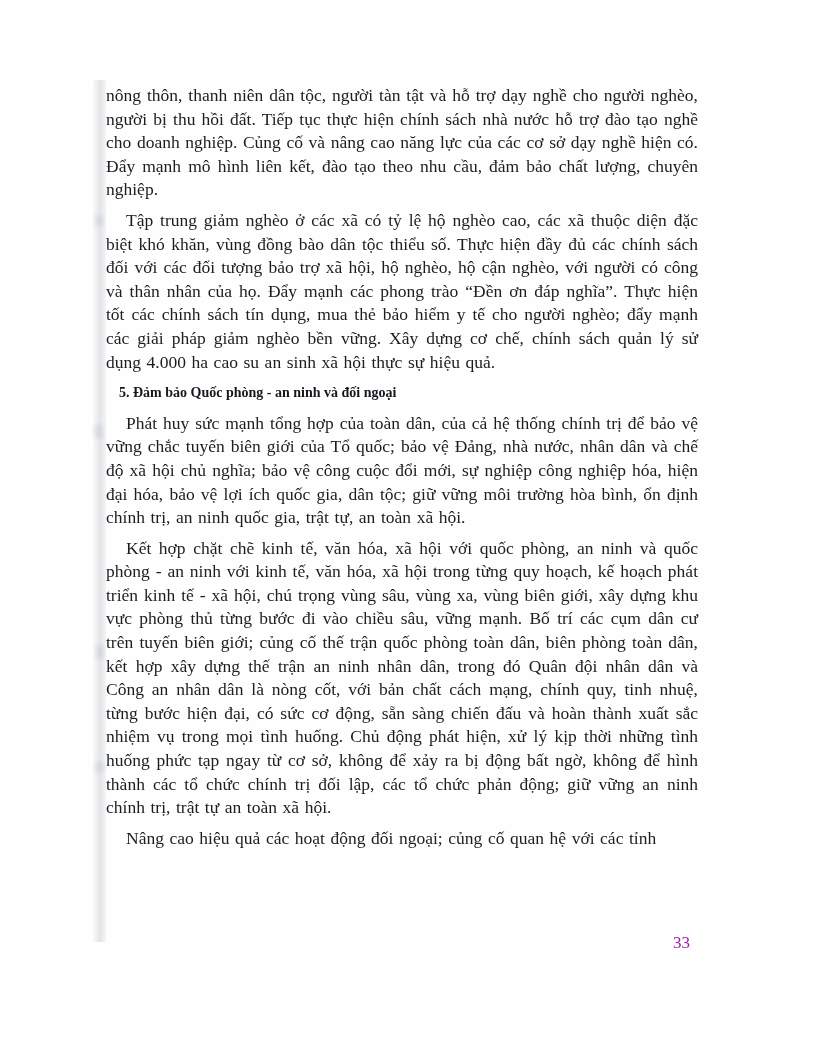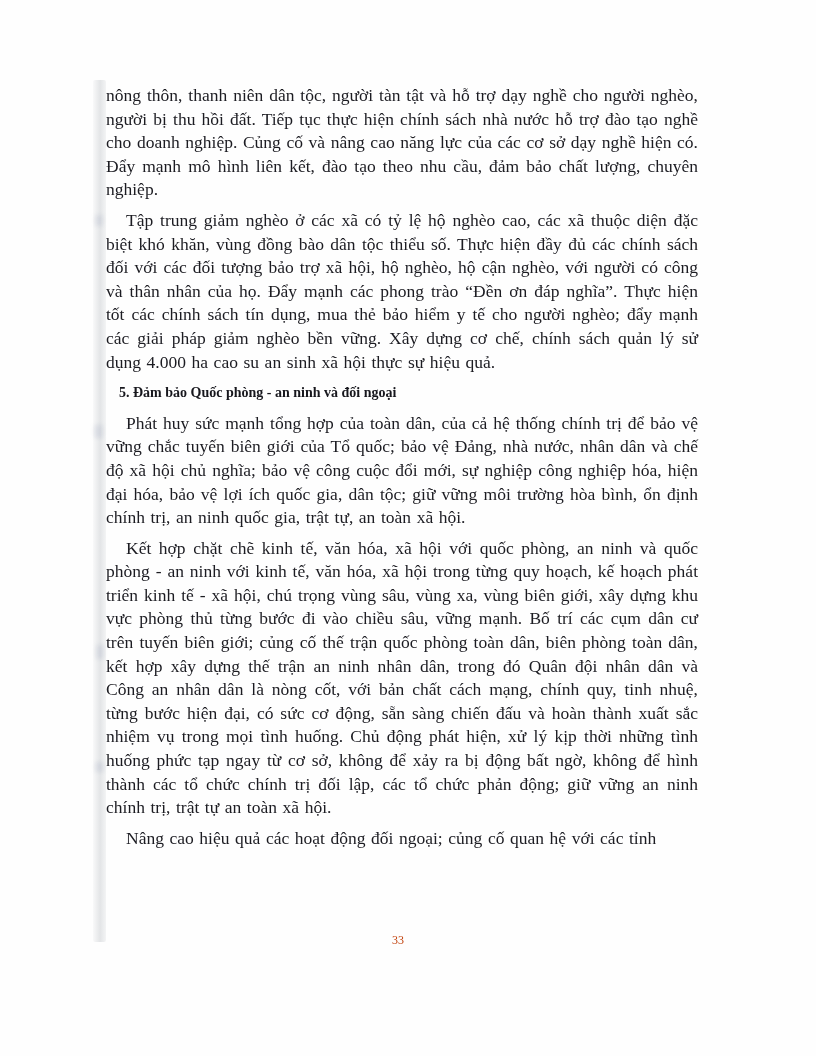--- a/index.html
+++ b/index.html
@@ -67,23 +67,23 @@
     margin: 7px 0 7px 0;
     text-indent: 13px;
     text-align: left;
     color: #17171d;
   }
   .page-number {
     position: absolute;
     top: 933px;
     left: 106px;
     width: 584px;
-    text-align: center;
-    font-size: 12px;
-    color: #c2410c;
+    text-align: right;
+    font-size: 17px;
+    color: #a21caf;
   }
 </style>
 </head>
 <body>
 
 <div class="page">
 
   <div class="gutter-shadow"></div>
   <div class="scan-artifact artifact-1"></div>
   <div class="scan-artifact artifact-2"></div>

